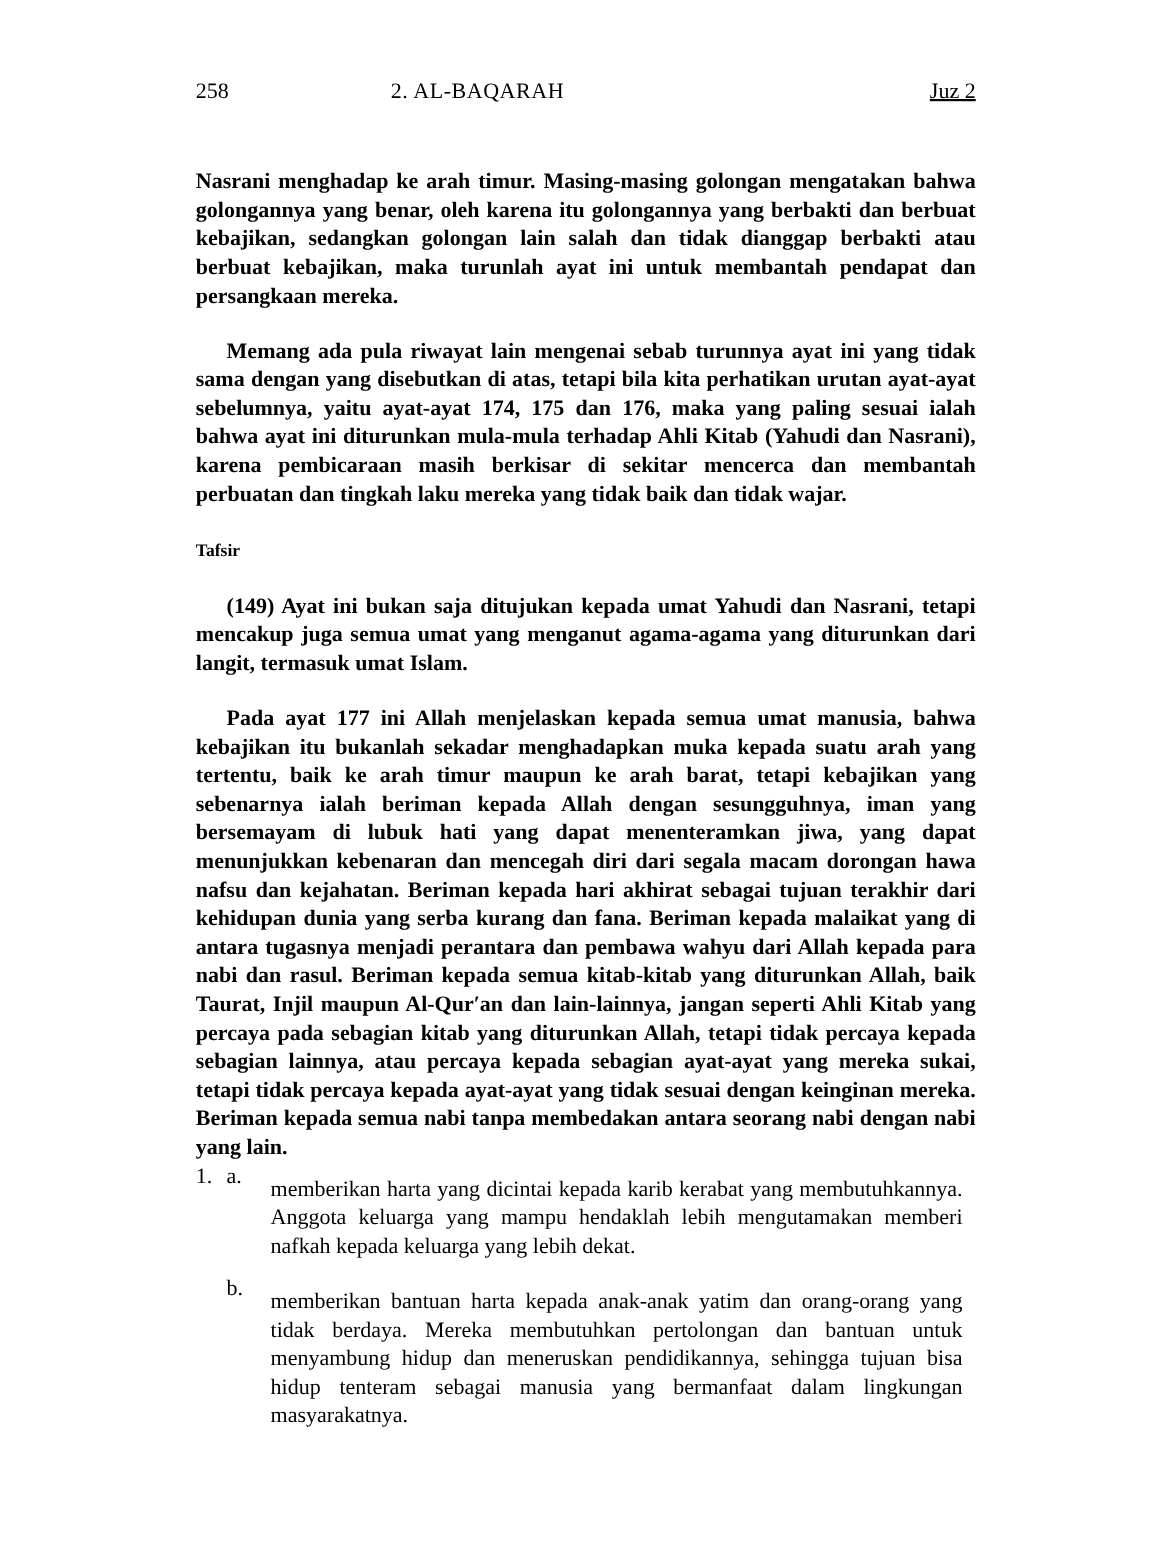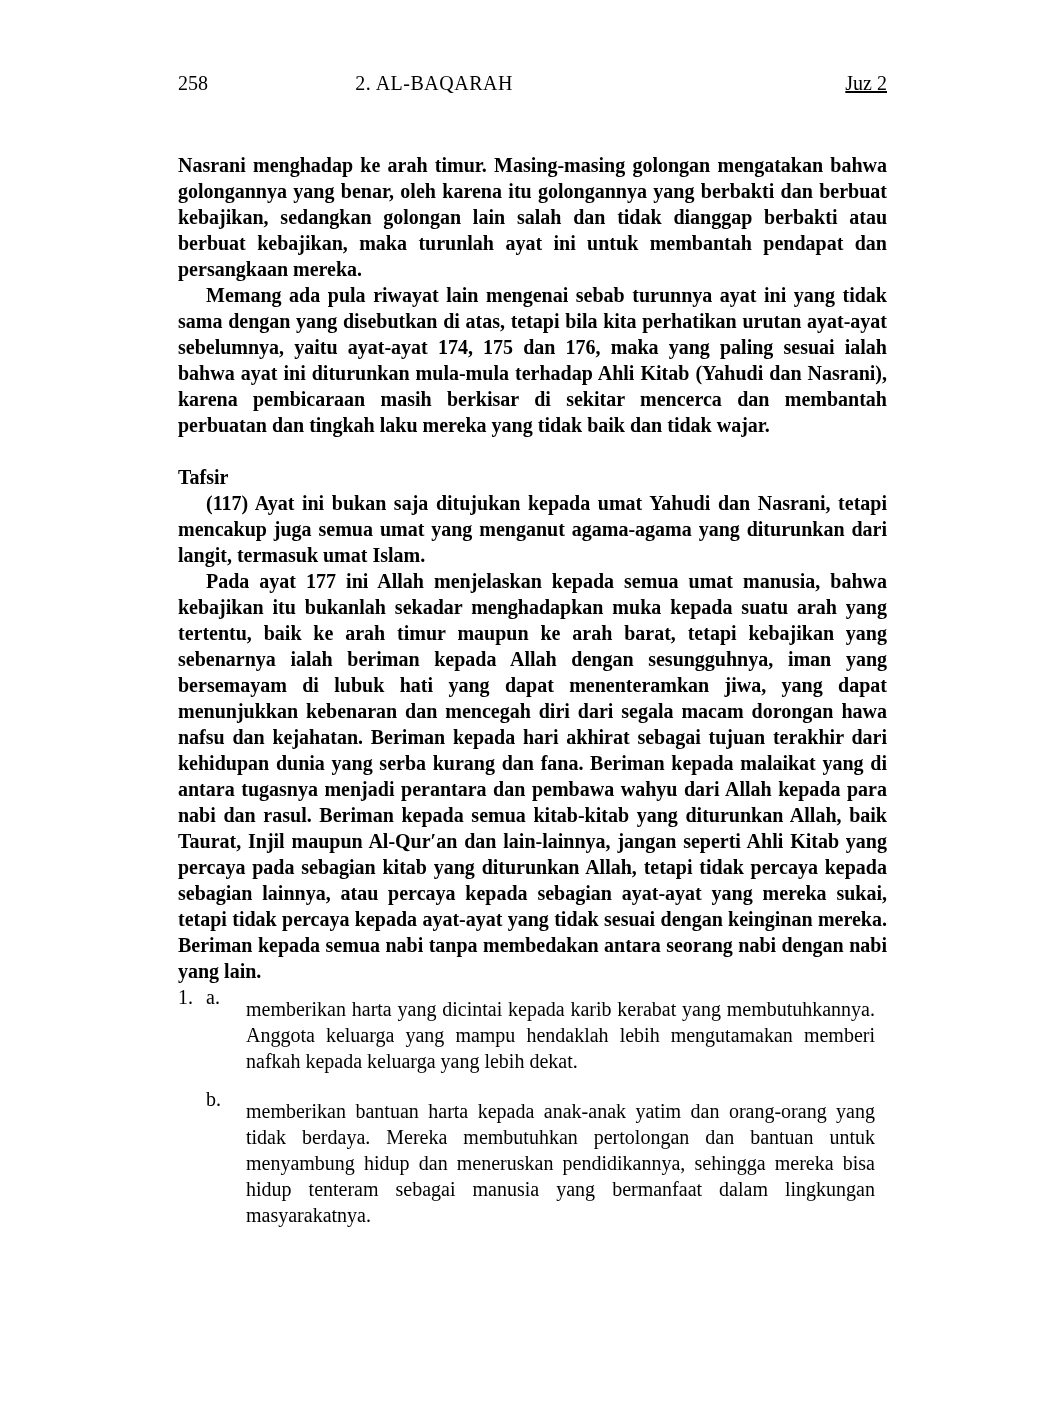--- a/index.html
+++ b/index.html
@@ -33,24 +33,25 @@
     margin-top: 56px;
   }
   p.para {
     margin: 0;
     text-align: justify;
     text-justify: inter-word;
     font-weight: bold;
   }
   p.para.indent {
     text-indent: 28px;
+    margin-top: 24px;
   }
   h2.section-heading {
     margin: 26px 0 0 0;
-    font-size: 20px;
+    font-size: 16px;
     line-height: 26px;
     font-weight: bold;
   }
   .list-item {
     display: flex;
     align-items: flex-start;
   }
   .list-item .marker {
     width: 28px;
     flex: 0 0 28px;
@@ -74,32 +75,32 @@
   </header>
 
   <main class="body-text">
 
     <p class="para">Nasrani menghadap ke arah timur. Masing-masing golongan mengatakan bahwa golongannya yang benar, oleh karena itu golongannya yang berbakti dan berbuat kebajikan, sedangkan golongan lain salah dan tidak dianggap berbakti atau berbuat kebajikan, maka turunlah ayat ini untuk membantah pendapat dan persangkaan mereka.</p>
 
     <p class="para indent">Memang ada pula riwayat lain mengenai sebab turunnya ayat ini yang tidak sama dengan yang disebutkan di atas, tetapi bila kita perhatikan urutan ayat-ayat sebelumnya, yaitu ayat-ayat 174, 175 dan 176, maka yang paling sesuai ialah bahwa ayat ini diturunkan mula-mula terhadap Ahli Kitab (Yahudi dan Nasrani), karena pembicaraan masih berkisar di sekitar mencerca dan membantah perbuatan dan tingkah laku mereka yang tidak baik dan tidak wajar.</p>
 
     <h2 class="section-heading">Tafsir</h2>
 
-    <p class="para indent">(117) Ayat ini bukan saja ditujukan kepada umat Yahudi dan Nasrani, tetapi mencakup juga semua umat yang menganut agama-agama yang diturunkan dari langit, termasuk umat Islam.</p>
+    <p class="para indent">(149) Ayat ini bukan saja ditujukan kepada umat Yahudi dan Nasrani, tetapi mencakup juga semua umat yang menganut agama-agama yang diturunkan dari langit, termasuk umat Islam.</p>
 
     <p class="para indent">Pada ayat 177 ini Allah menjelaskan kepada semua umat manusia, bahwa kebajikan itu bukanlah sekadar menghadapkan muka kepada suatu arah yang tertentu, baik ke arah timur maupun ke arah barat, tetapi kebajikan yang sebenarnya ialah beriman kepada Allah dengan sesungguhnya, iman yang bersemayam di lubuk hati yang dapat menenteramkan jiwa, yang dapat menunjukkan kebenaran dan mencegah diri dari segala macam dorongan hawa nafsu dan kejahatan. Beriman kepada hari akhirat sebagai tujuan terakhir dari kehidupan dunia yang serba kurang dan fana. Beriman kepada malaikat yang di antara tugasnya menjadi perantara dan pembawa wahyu dari Allah kepada para nabi dan rasul. Beriman kepada semua kitab-kitab yang diturunkan Allah, baik Taurat, Injil maupun Al-Qur′an dan lain-lainnya, jangan seperti Ahli Kitab yang percaya pada sebagian kitab yang diturunkan Allah, tetapi tidak percaya kepada sebagian lainnya, atau percaya kepada sebagian ayat-ayat yang mereka sukai, tetapi tidak percaya kepada ayat-ayat yang tidak sesuai dengan keinginan mereka. Beriman kepada semua nabi tanpa membedakan antara seorang nabi dengan nabi yang lain.</p>
 
 
     <div class="list-item">
       <span class="marker">1.</span>
       <span class="marker">a.</span>
       <p class="item-text">memberikan harta yang dicintai kepada karib kerabat yang membutuhkannya. Anggota keluarga yang mampu hendaklah lebih mengutamakan memberi nafkah kepada keluarga yang lebih dekat.</p>
     </div>
 
     <div class="list-item">
       <span class="marker"></span>
       <span class="marker">b.</span>
-      <p class="item-text">memberikan bantuan harta kepada anak-anak yatim dan orang-orang yang tidak berdaya. Mereka membutuhkan pertolongan dan bantuan untuk menyambung hidup dan meneruskan pendidikannya, sehingga mereka bisa hidup tenteram sebagai manusia yang bermanfaat dalam lingkungan masyarakatnya.</p>
+      <p class="item-text">memberikan bantuan harta kepada anak-anak yatim dan orang-orang yang tidak berdaya. Mereka membutuhkan pertolongan dan bantuan untuk menyambung hidup dan meneruskan pendidikannya, sehingga tujuan bisa hidup tenteram sebagai manusia yang bermanfaat dalam lingkungan masyarakatnya.</p>
     </div>
 
   </main>
 
 </div>
 
 </body></html>

